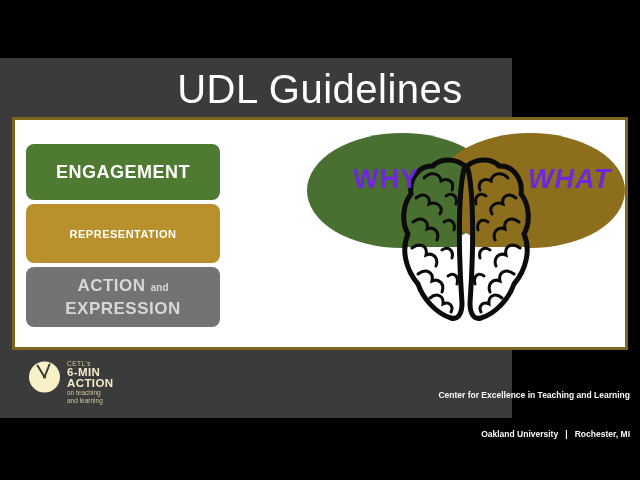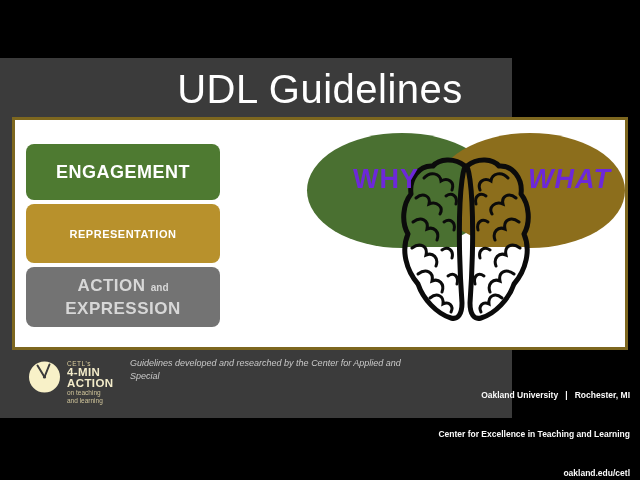--- a/index.html
+++ b/index.html
@@ -118,31 +118,29 @@
 
     <svg class="clock" viewBox="0 0 33 33" xmlns="http://www.w3.org/2000/svg">
       <circle cx="16.5" cy="17" r="15.5" fill="#f8f1c8"></circle>
       <line x1="16.5" y1="17" x2="9.5" y2="5.5" stroke="#3b3b3b" stroke-width="2" stroke-linecap="round"></line>
       <line x1="16.5" y1="17" x2="21.5" y2="4.5" stroke="#3b3b3b" stroke-width="2" stroke-linecap="round"></line>
       <circle cx="16.5" cy="17" r="1.6" fill="#3b3b3b"></circle>
     </svg>
 
     <div class="logo-text">
       <div class="logo-brand">CETL's</div>
-      <div class="logo-big">4-MIN</div>
+      <div class="logo-big">6-MIN</div>
       <div class="logo-big">ACTION</div>
       <div class="logo-small">on teaching</div>
       <div class="logo-small">and learning</div>
     </div>
 
     <div class="credit">
-      <div>Guidelines developed and researched by the Center for Applied and Special</div>
     </div>
 
     <div class="org">
+      <div>Center for Excellence in Teaching and Learning</div>
       <div>Oakland University   |   Rochester, MI</div>
-      <div>Center for Excellence in Teaching and Learning</div>
-      <div>oakland.edu/cetl</div>
     </div>
 
   </div>
 
 </div>
 
 </body></html>

